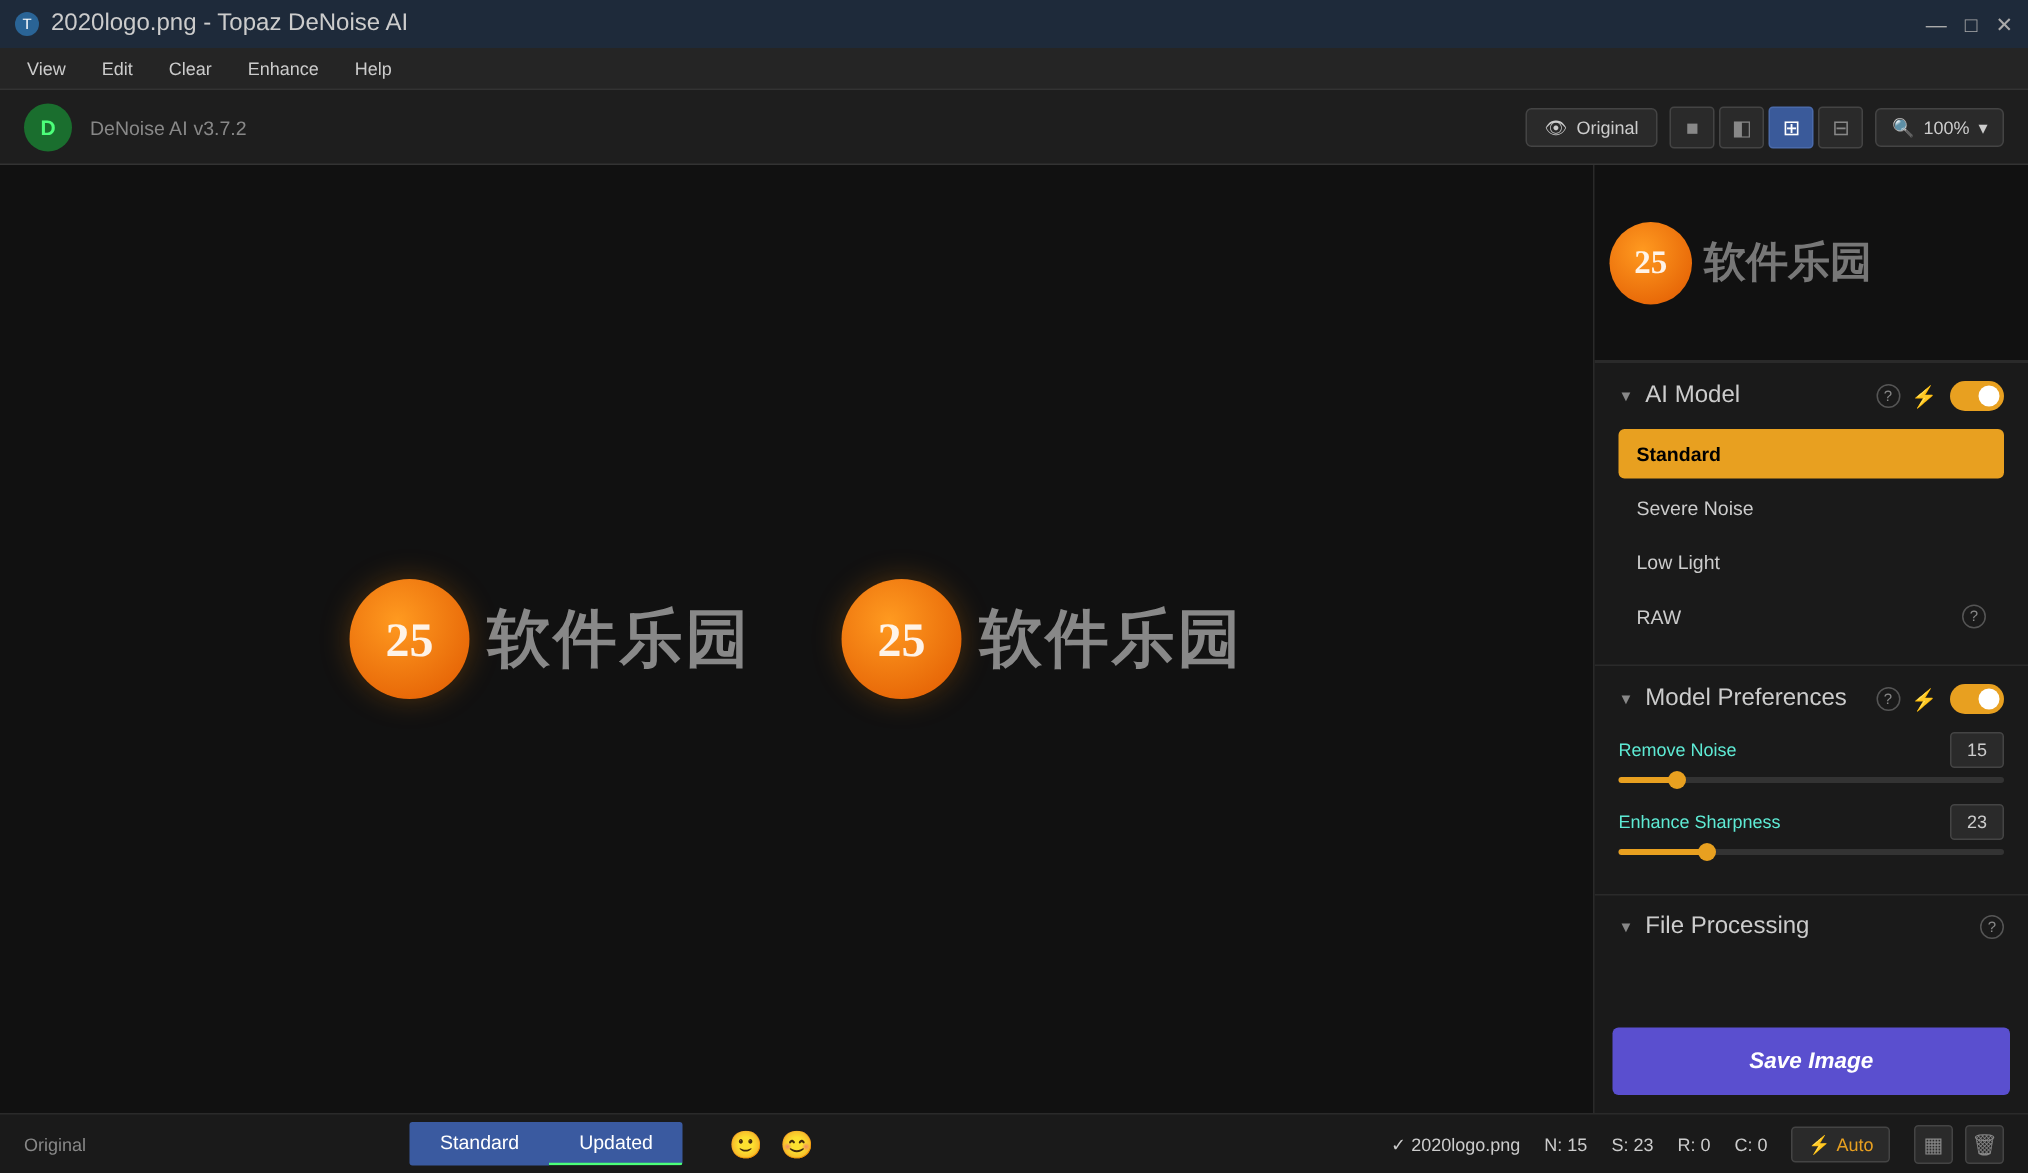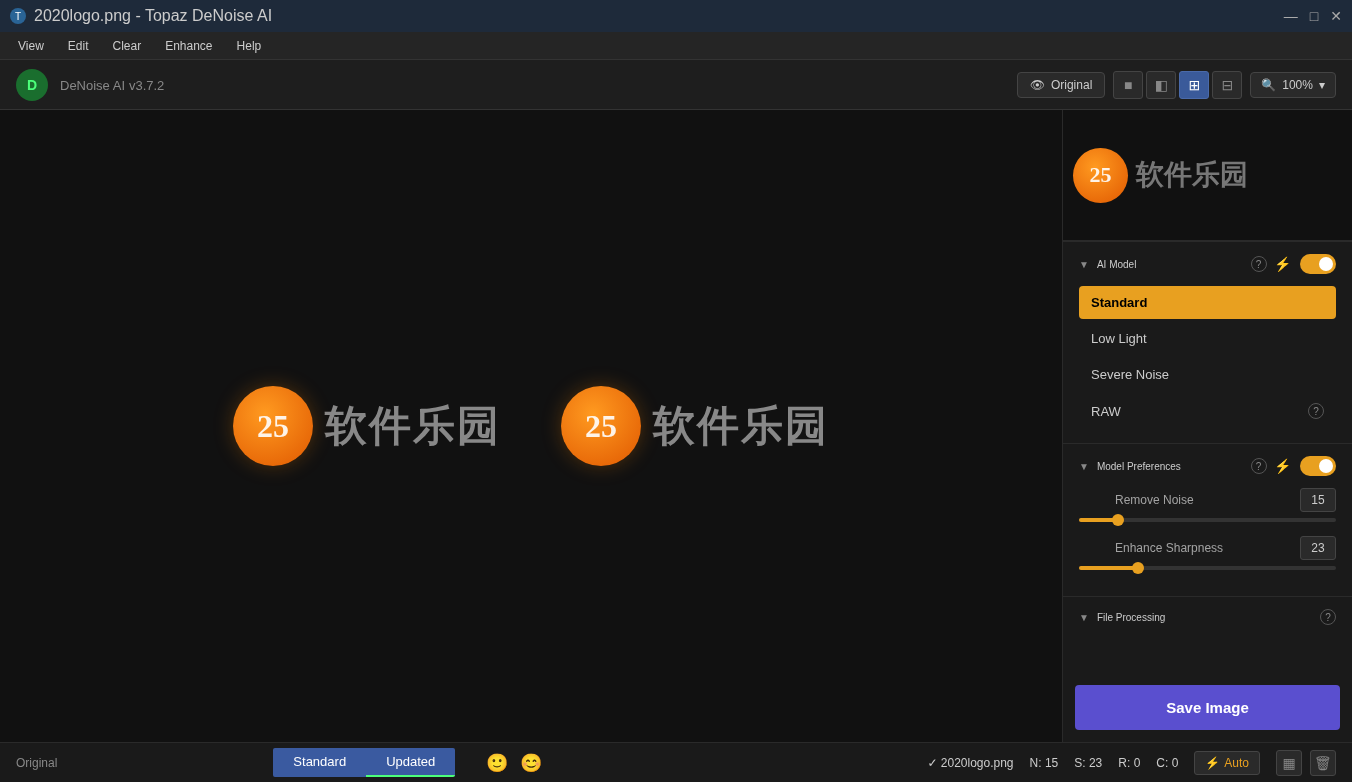--- a/index.html
+++ b/index.html
@@ -246,21 +246,21 @@
       align-items: center;
       gap: 8px;
       margin-bottom: 12px;
     }
     .section-chevron {
       color: #888;
       font-size: 10px;
       cursor: pointer;
     }
     .section-title {
-      font-size: 10px;
+      font-size: 16px;
       color: #ccc;
       font-weight: 500;
       flex: 1;
     }
     .section-help {
       width: 16px;
       height: 16px;
       border: 1px solid #555;
       border-radius: 50%;
       display: flex;
@@ -316,22 +316,21 @@
       margin-bottom: 14px;
     }
     .slider-label-row {
       display: flex;
       justify-content: space-between;
       align-items: center;
       margin-bottom: 6px;
     }
     .slider-label {
       font-size: 12px;
-      color: #a3a3a3;
-      margin-left: 36px;
+      color: #5eead4;
     }
     .slider-value {
       background: #2a2a2a;
       border: 1px solid #444;
       color: #ccc;
       font-size: 12px;
       width: 36px;
       height: 24px;
       display: flex;
       align-items: center;
@@ -440,20 +439,21 @@
       background: #5a4fcf;
       color: #fff;
       border: none;
       width: 100%;
       padding: 14px;
       font-size: 15px;
       font-weight: 600;
       cursor: pointer;
       border-radius: 4px;
       margin-top: auto;
+      font-style: italic;
     }
 
     .panel-bottom {
       padding: 12px;
       margin-top: auto;
     }
 
     .emoji-btns {
       display: flex;
       gap: 6px;
@@ -562,24 +562,24 @@
         <span class="section-title">AI Model</span>
         <div class="section-help">?</div>
         <span class="lightning-icon">⚡</span>
         <div class="toggle-switch"></div>
       </div>
 
       <div class="model-option selected">
         <span>Standard</span>
       </div>
       <div class="model-option">
+        <span>Severe Noise</span>
+      </div>
+      <div class="model-option">
         <span>Low Light</span>
-      </div>
-      <div class="model-option">
-        <span>Severe Noise</span>
       </div>
       <div class="model-option">
         <span>RAW</span>
         <div class="section-help">?</div>
       </div>
     </div>
 
     <div class="panel-section">
       <div class="section-header">
         <span class="section-chevron">▼</span>

